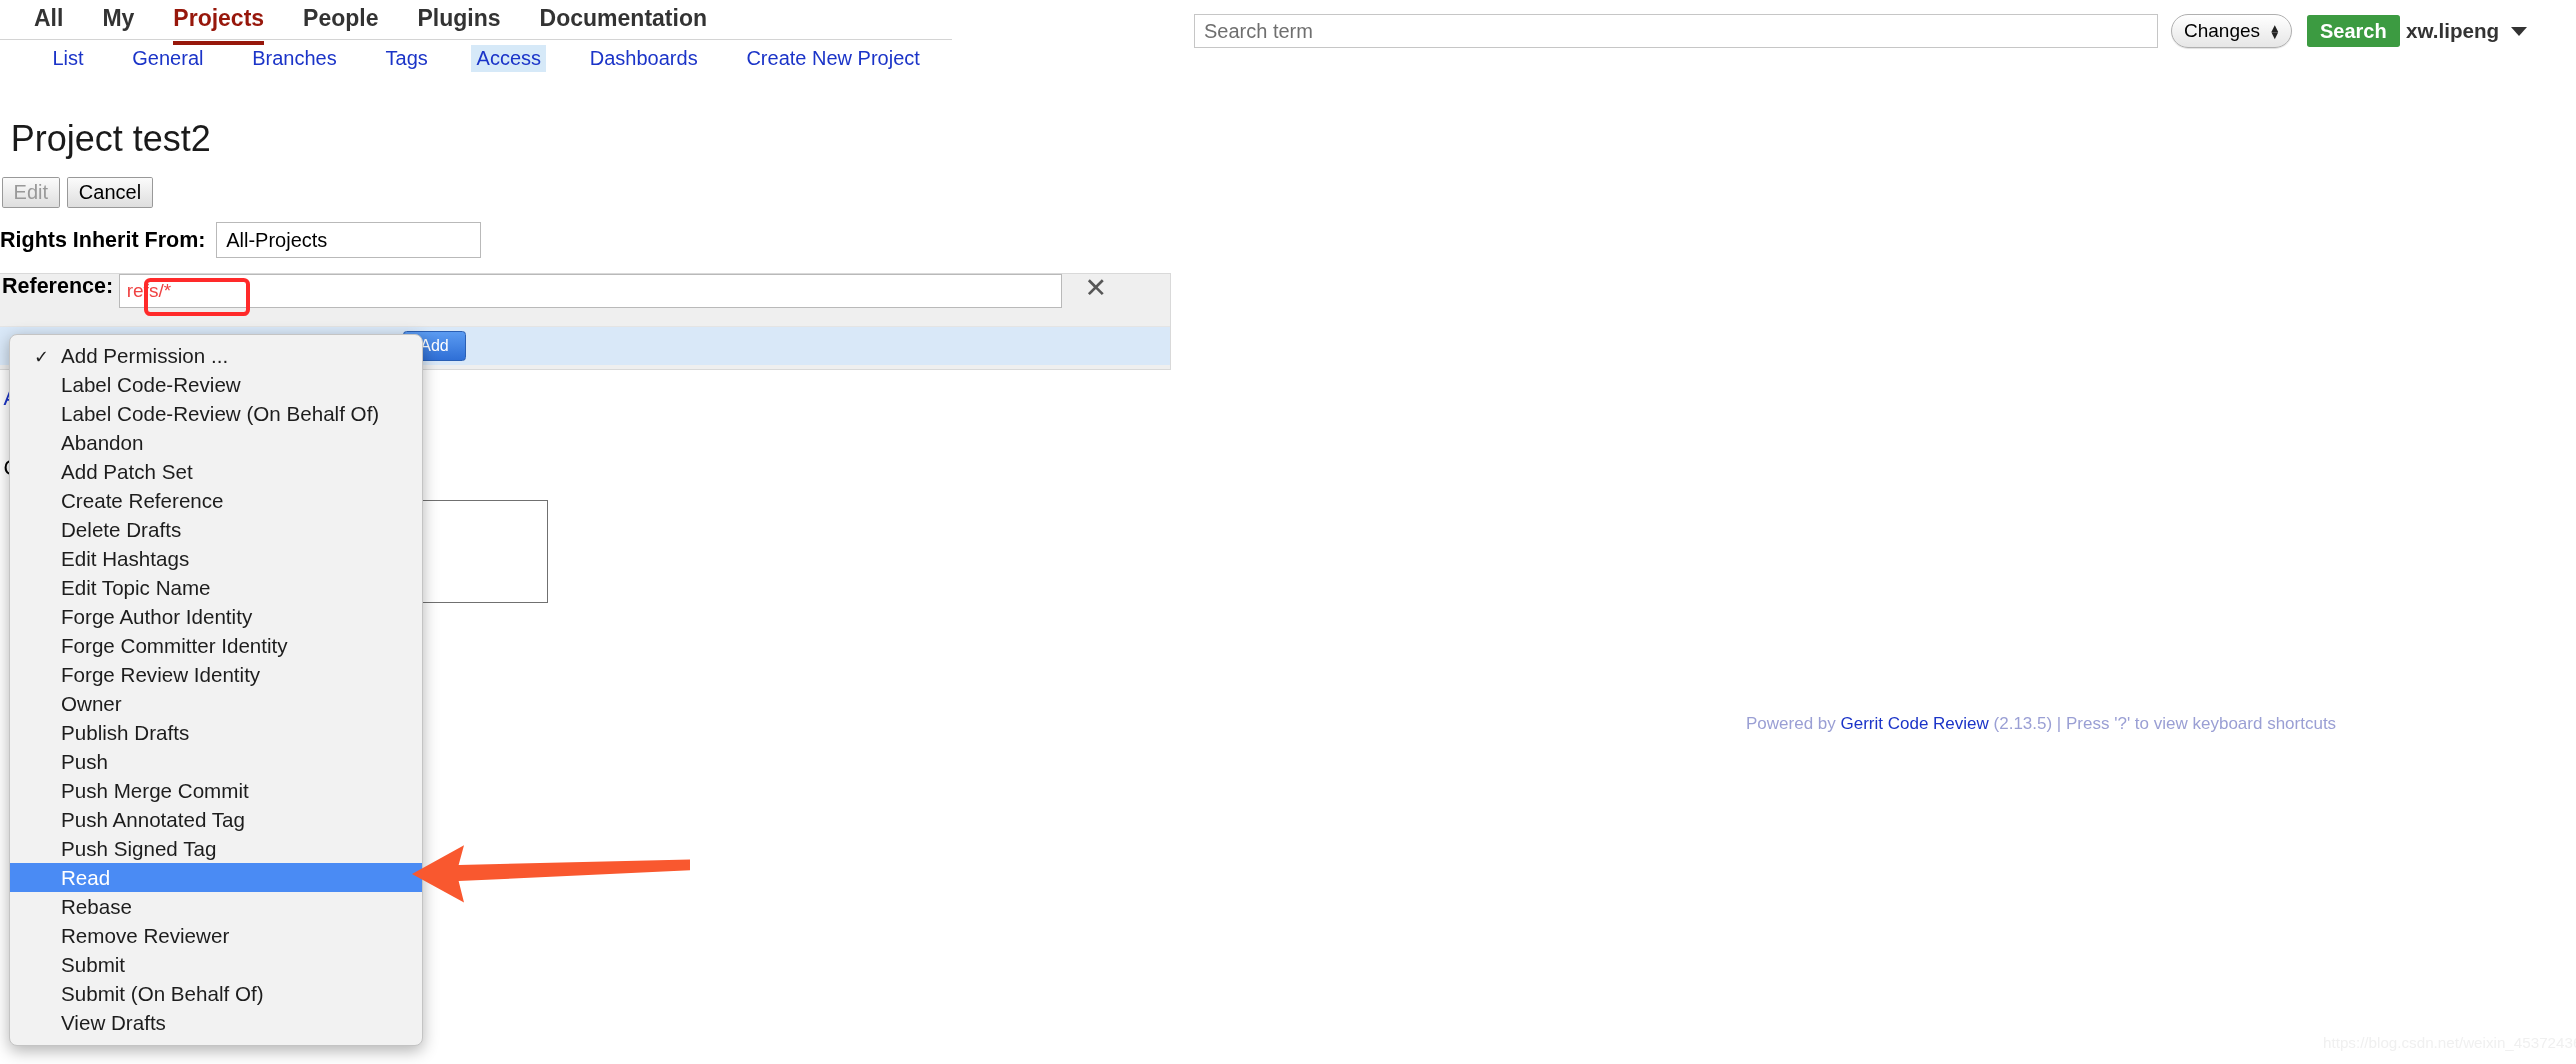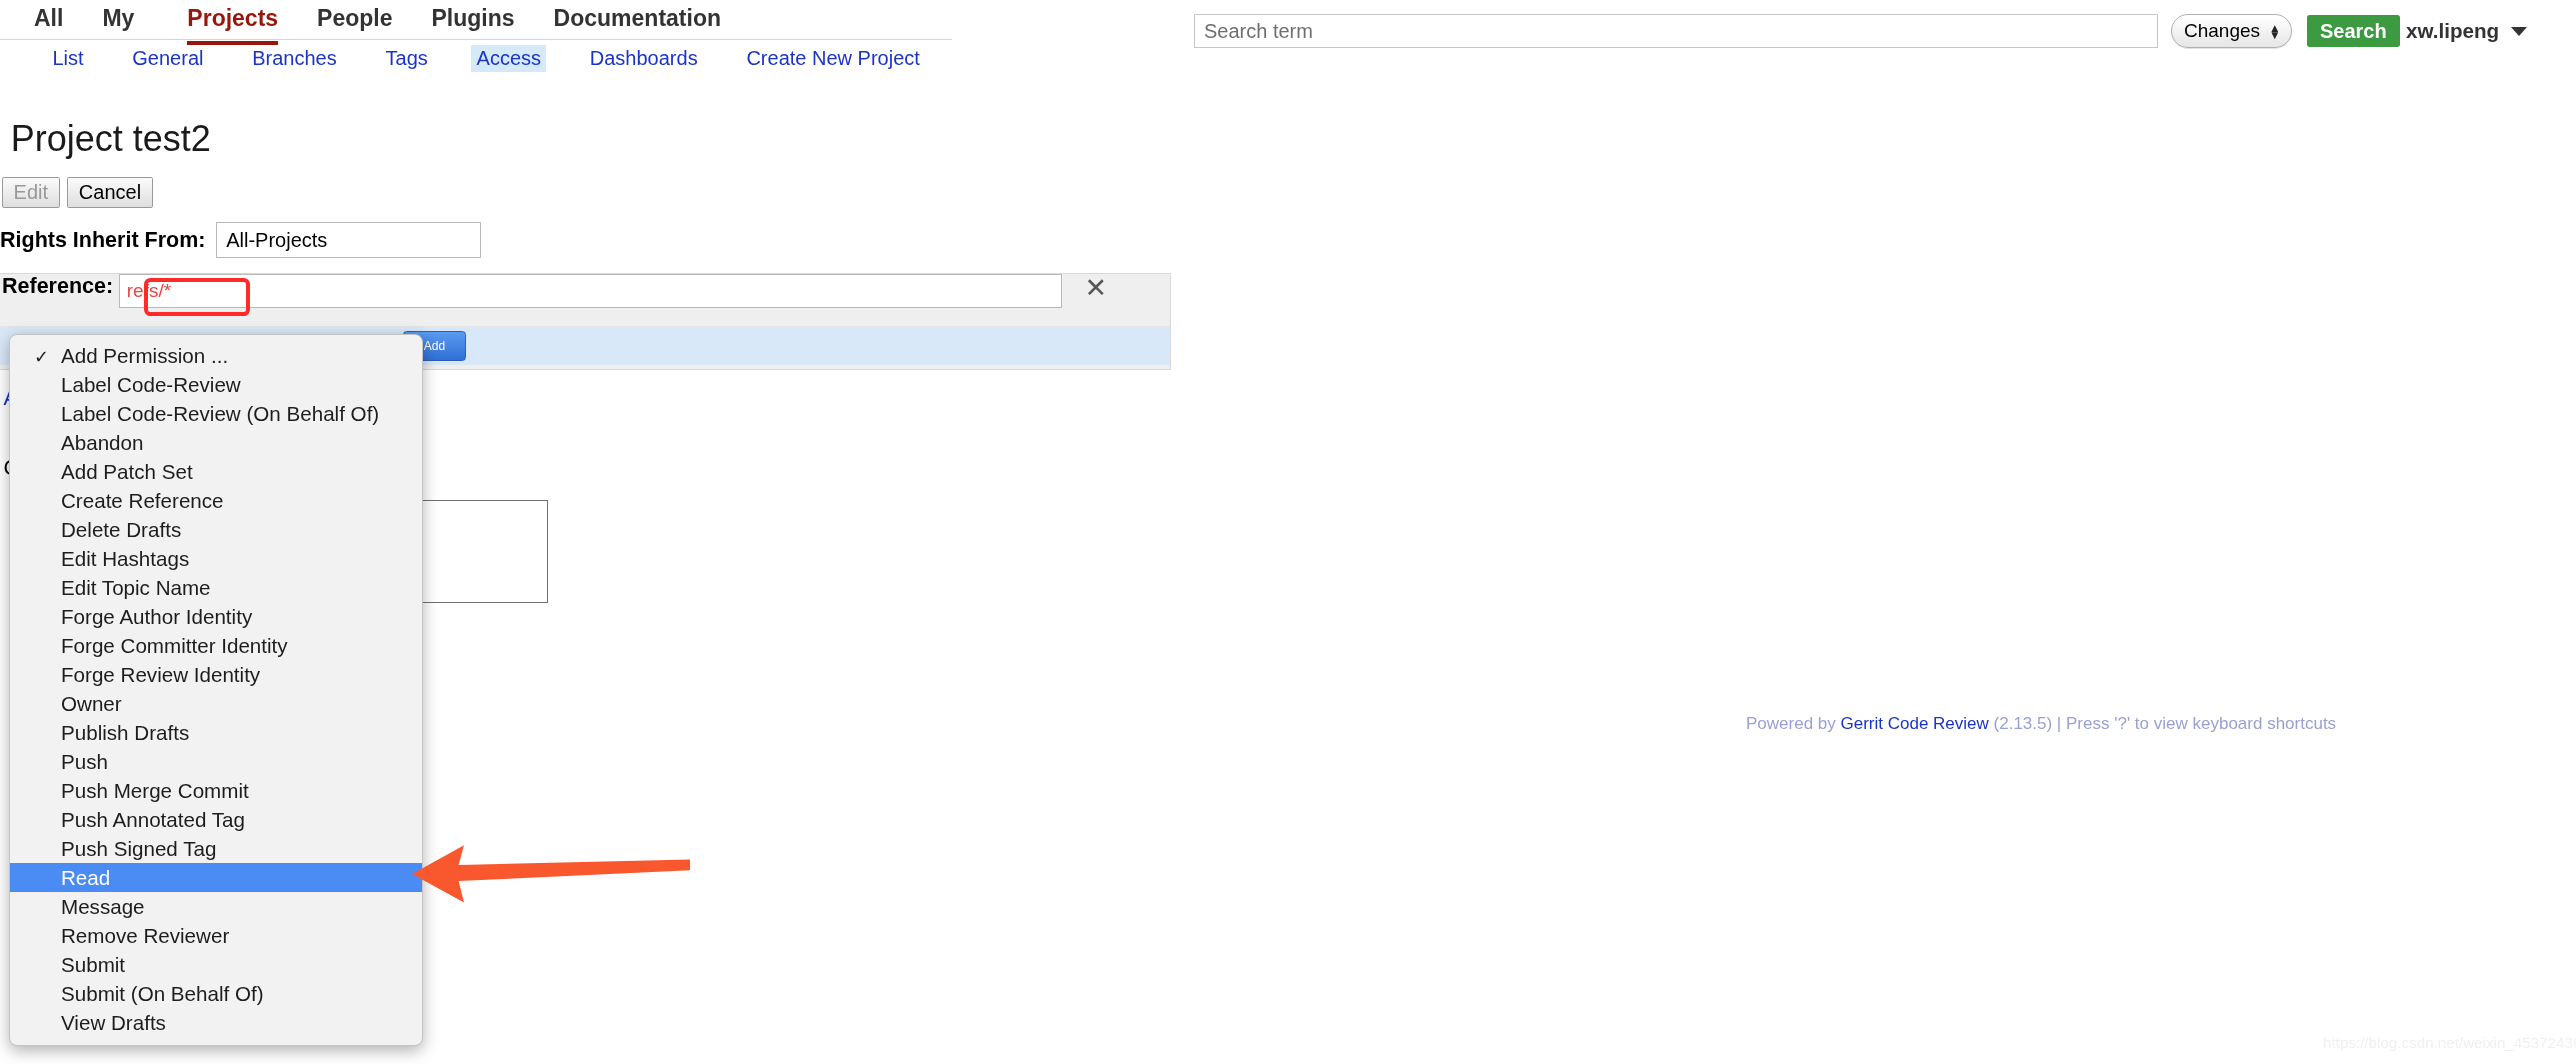--- a/index.html
+++ b/index.html
@@ -272,21 +272,21 @@
     box-sizing: border-box;
   }
   #permission-add-button {
     width: 63px;
     height: 30.5px;
     box-sizing: border-box;
     background: linear-gradient(#5b9bf1, #2f6fd6);
     border: 0.9px solid #2a5fb4;
     border-radius: 3.6px;
     color: #ffffff;
-    font-size: 12px;
+    font-size: 16px;
     font-family: "Liberation Sans", sans-serif;
     cursor: pointer;
   }
 
   
   #behind-content {
     position: absolute;
     left: 0; top: 357px;
     width: 1174px;
   }
@@ -410,21 +410,21 @@
     white-space: nowrap;
   }
 </style>
 </head>
 <body>
 
 <div id="top-nav">
   <ul id="top-nav-list">
     <li class="top-tab">All</li>
     <li class="top-tab">My</li>
-    <li class="top-tab active" style="color: rgb(151, 23, 11); border-bottom-color: rgb(151, 23, 11); margin-left: 14px;">Projects</li>
+    <li class="top-tab active" style="color: rgb(151, 23, 11); border-bottom-color: rgb(151, 23, 11);">Projects</li>
     <li class="top-tab">People</li>
     <li class="top-tab">Plugins</li>
     <li class="top-tab">Documentation</li>
   </ul>
 </div>
 
 <div id="sub-nav">
   <span class="sub-tab" style="color: rgb(27, 52, 200);">List</span>
   <span class="sub-tab" style="color: rgb(27, 52, 200);">General</span>
   <span class="sub-tab" style="color: rgb(27, 52, 200);">Branches</span>
@@ -537,21 +537,21 @@
     <div class="dropdown-item">
       <span>Push Annotated Tag</span>
     </div>
     <div class="dropdown-item">
       <span>Push Signed Tag</span>
     </div>
     <div class="dropdown-item selected">
       <span>Read</span>
     </div>
     <div class="dropdown-item">
-      <span>Message</span>
+      <span>Rebase</span>
     </div>
     <div class="dropdown-item">
       <span>Remove Reviewer</span>
     </div>
     <div class="dropdown-item">
       <span>Submit</span>
     </div>
     <div class="dropdown-item">
       <span>Submit (On Behalf Of)</span>
     </div>

